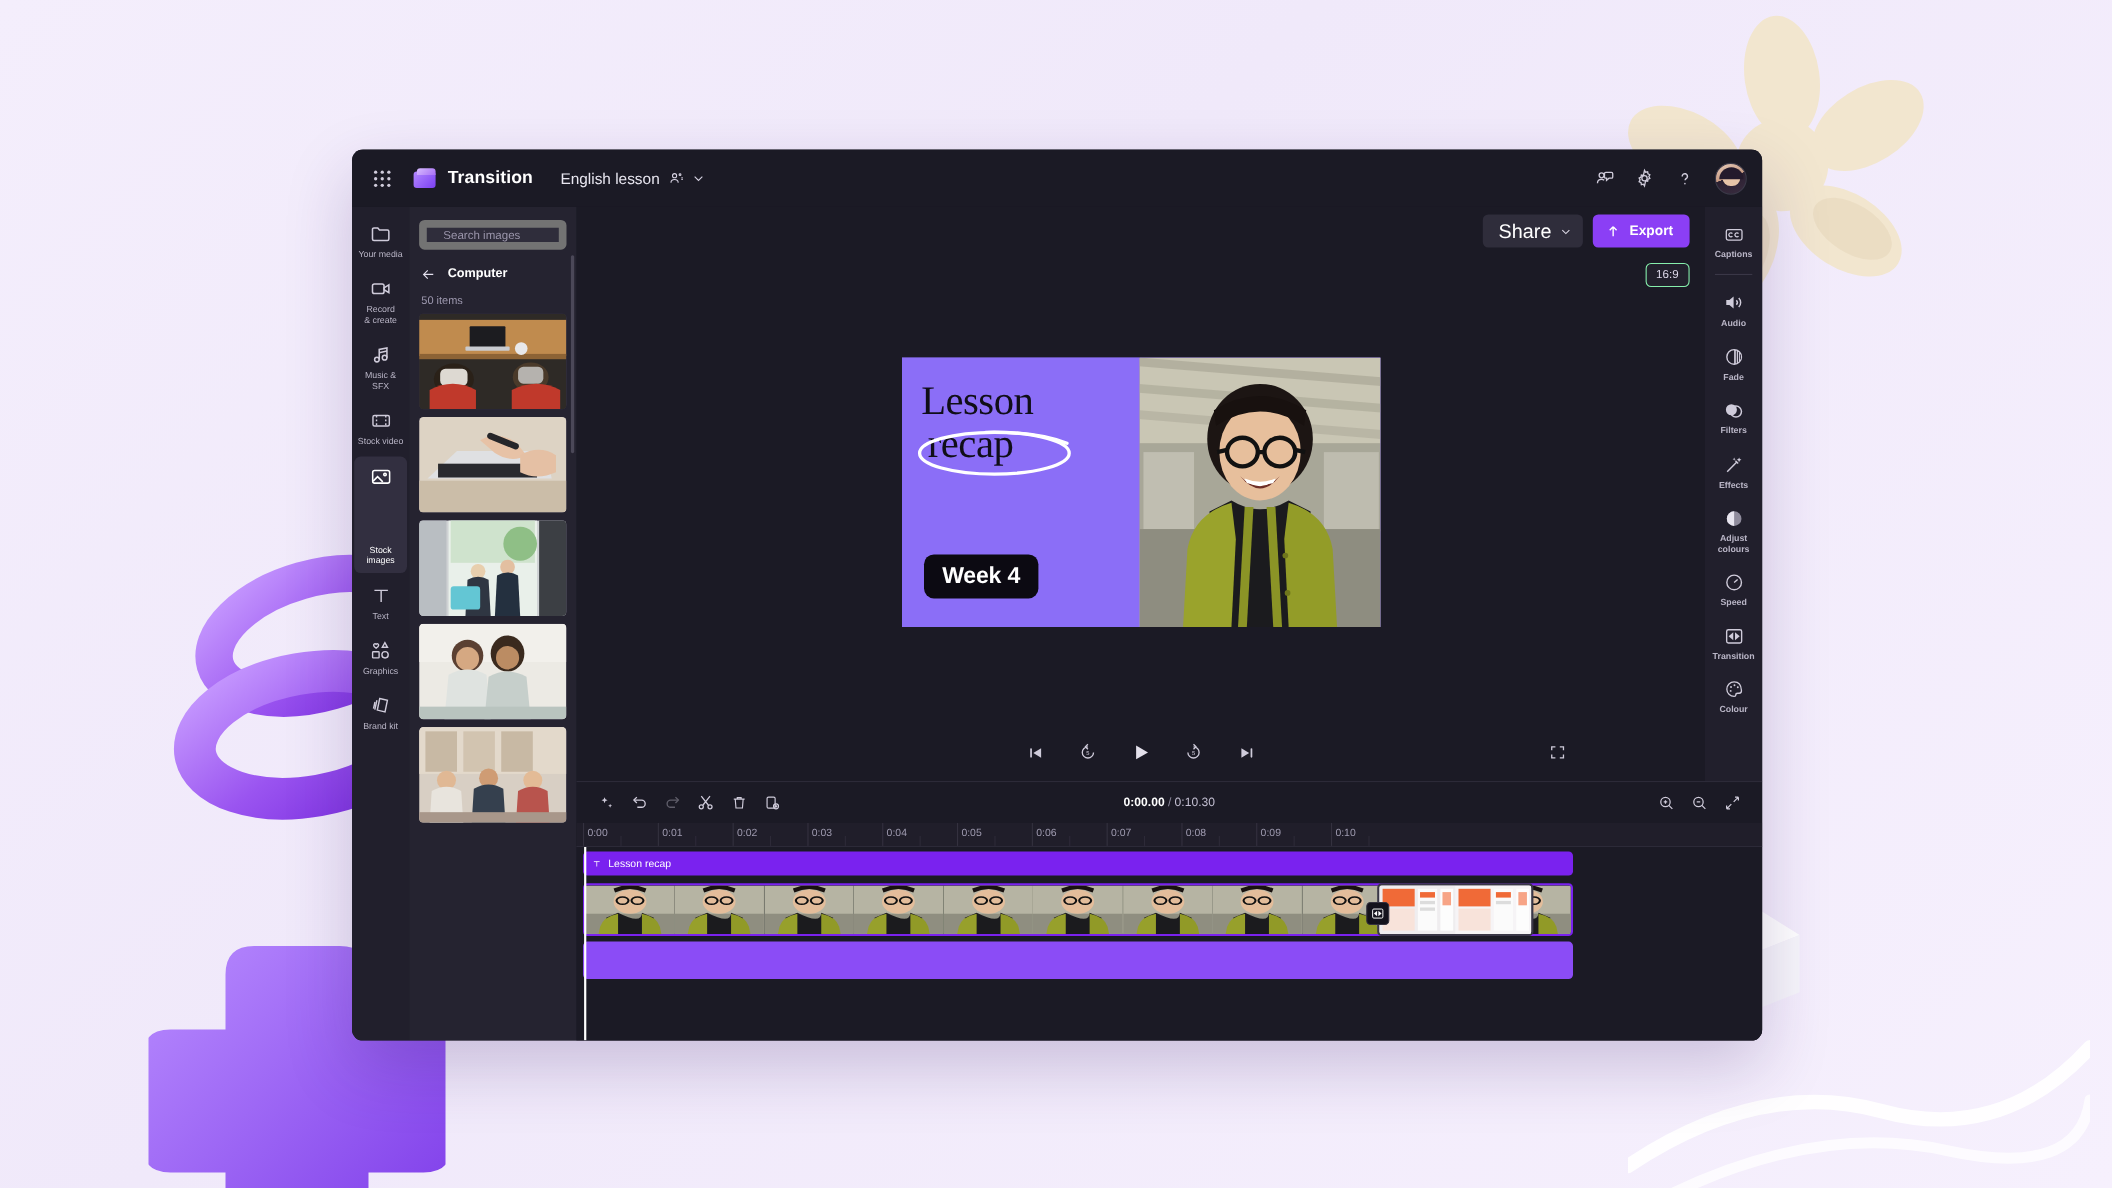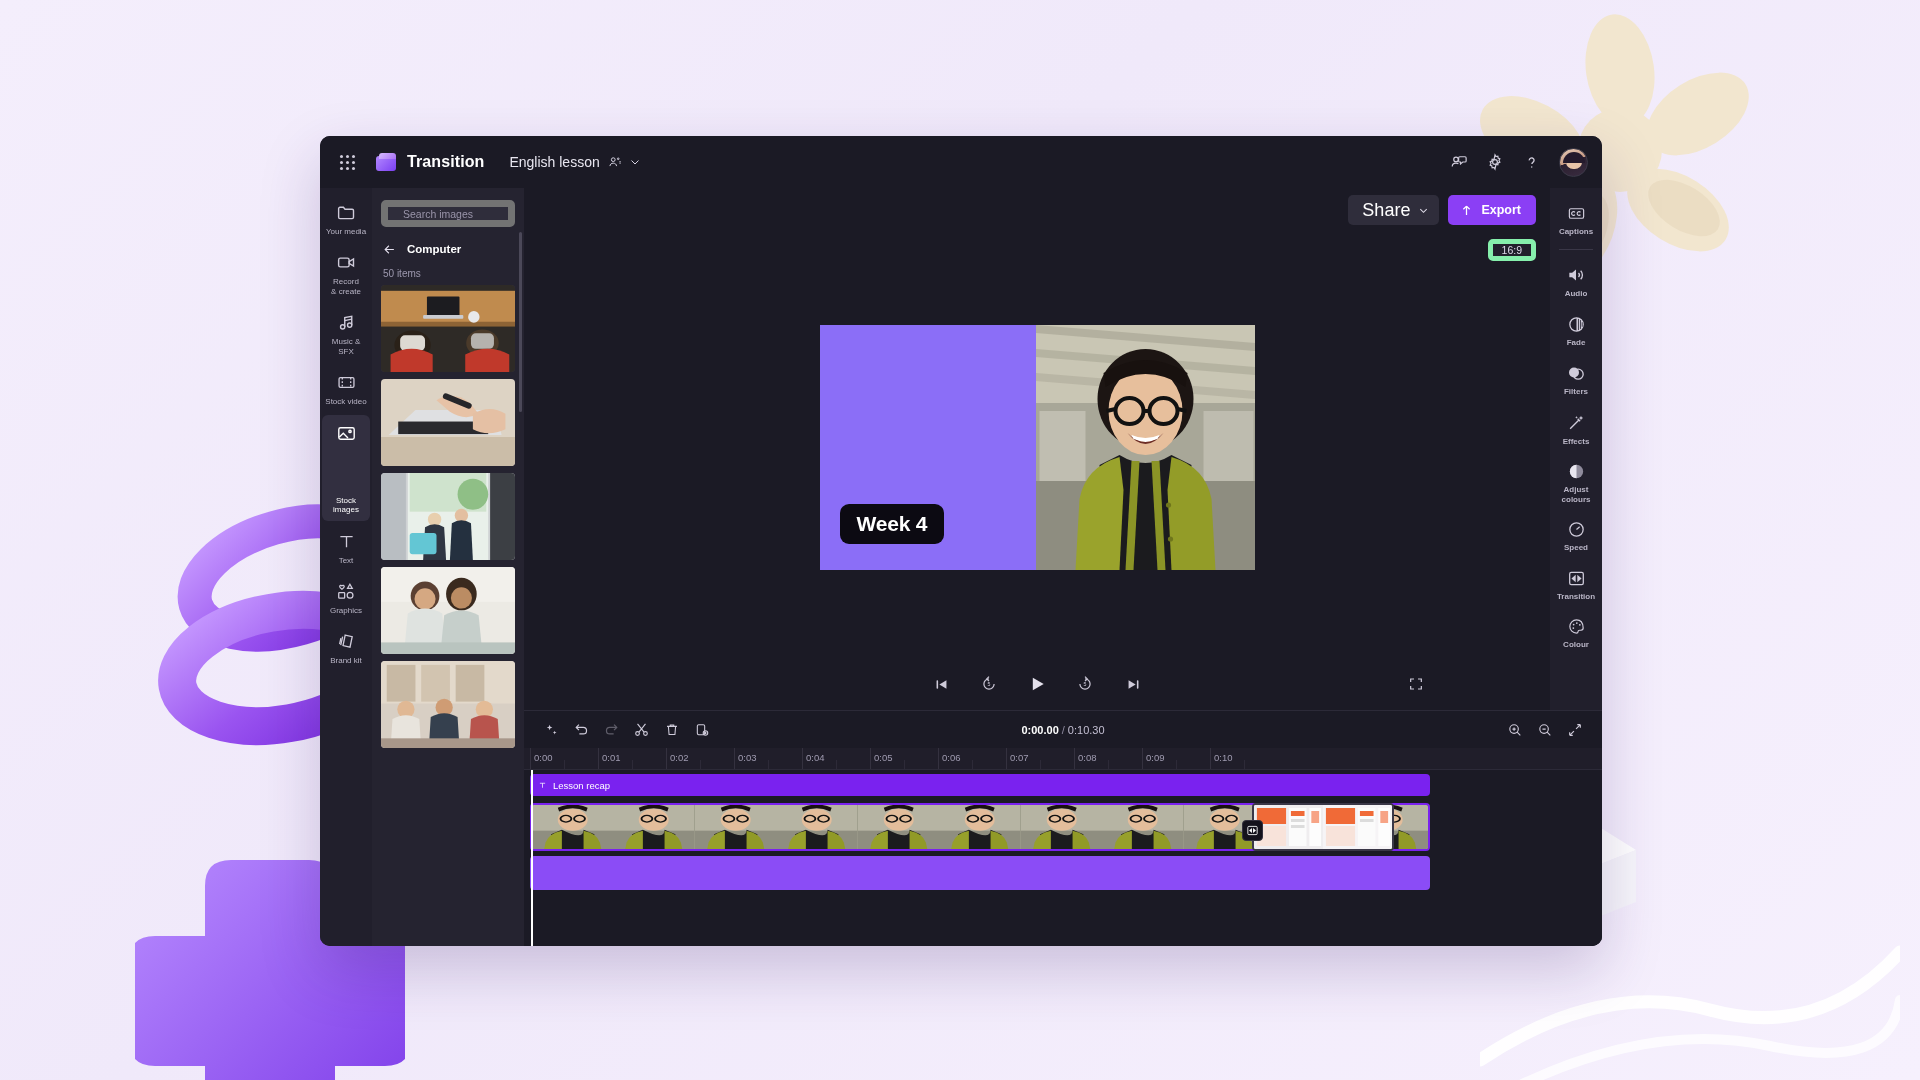--- a/index.html
+++ b/index.html
@@ -112,21 +112,21 @@
   .stage-bar { height:44px; display:flex; align-items:center; justify-content:flex-end;
                padding:0 14px; gap:9px; }
   .btn-share { height:30px; padding:0 10px 0 14px; background:#2f2d3b; border-radius:5px;
                display:flex; align-items:center; gap:8px; cursor:pointer; }
   .btn-share span { color:#fff; font-size:18px; }
   .btn-export { height:30px; padding:0 15px 0 11px; background:#8b3ff5; border-radius:5px;
                 display:flex; align-items:center; gap:7px; cursor:pointer; }
   .btn-export span { color:#fff; font-size:12.5px; font-weight:600; }
 
   .ratio { position:absolute; right:14px; top:51px; height:22px; padding:0 9px;
-           border:5px solid #86efac; border-radius:5px; display:flex; align-items:center;
+           border:1px solid #86efac; border-radius:5px; display:flex; align-items:center;
            background:#22202c; cursor:pointer; }
   .ratio span { color:#ded9ea; font-size:10.5px; }
 
   .canvas-wrap { flex:1; display:flex; align-items:center; justify-content:center; padding:4px 0 0; }
   .canvas { width:435px; height:245px; display:flex; overflow:hidden; position:relative;
             background:#8b6ef7; }
   .c-left { width:216px; background:#8b6ef7; position:relative; }
   .c-title { position:absolute; left:18px; top:22px; width:180px; }
   .c-l1 { font-family:"Liberation Serif", serif; font-size:37px; color:#100e18; line-height:.98; letter-spacing:-.5px; }
   .c-l2wrap { position:relative; margin-top:2px; display:inline-block; }
@@ -501,20 +501,30 @@
             </div>
           </div>
 
           <div class="ratio">
             <span>16:9</span>
           </div>
 
           <div class="canvas-wrap">
             <div class="canvas">
               <div class="c-left">
+                <div class="c-title">
+                  <div class="c-l1">Lesson</div>
+                  <div class="c-l2wrap">
+                    <div class="c-l2">recap</div>
+                    <svg class="ellipse" viewBox="0 0 152 48">
+                      <ellipse cx="74" cy="26" rx="68" ry="19" fill="none" stroke="#ffffff" stroke-width="3" stroke-linecap="round"></ellipse>
+                      <path d="M66 7 Q112 6 140 17" fill="none" stroke="#ffffff" stroke-width="3" stroke-linecap="round"></path>
+                    </svg>
+                  </div>
+                </div>
                 <div class="badge">
                   <span>Week 4</span>
                 </div>
               </div>
               <div class="c-right">
                 <svg viewBox="0 0 220 245" width="100%" height="100%" preserveAspectRatio="xMidYMid slice">
                   <rect width="220" height="245" fill="#b8b5a4"></rect>
                   <rect x="0" y="0" width="220" height="78" fill="#c9c6b4"></rect>
                   <path d="M0 0 L220 18 L220 26 L0 8z" fill="#a9a695" opacity=".7"></path>
                   <path d="M0 24 L220 42 L220 50 L0 32z" fill="#a9a695" opacity=".6"></path>

